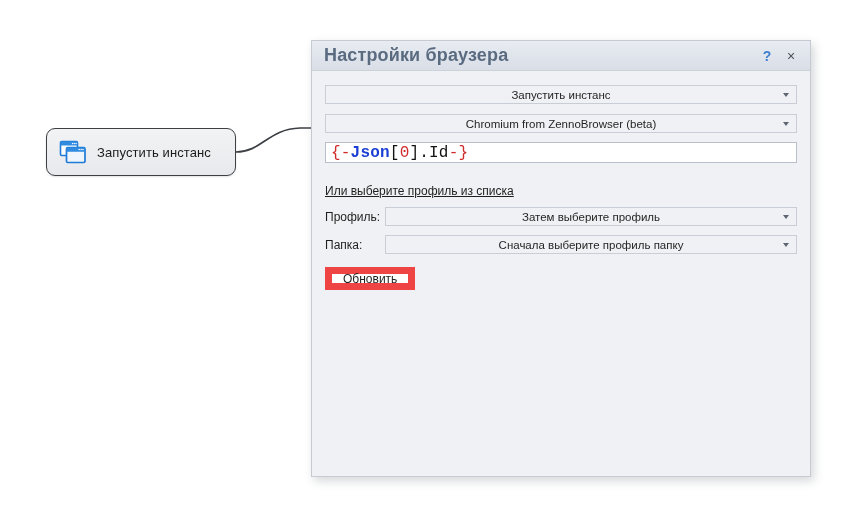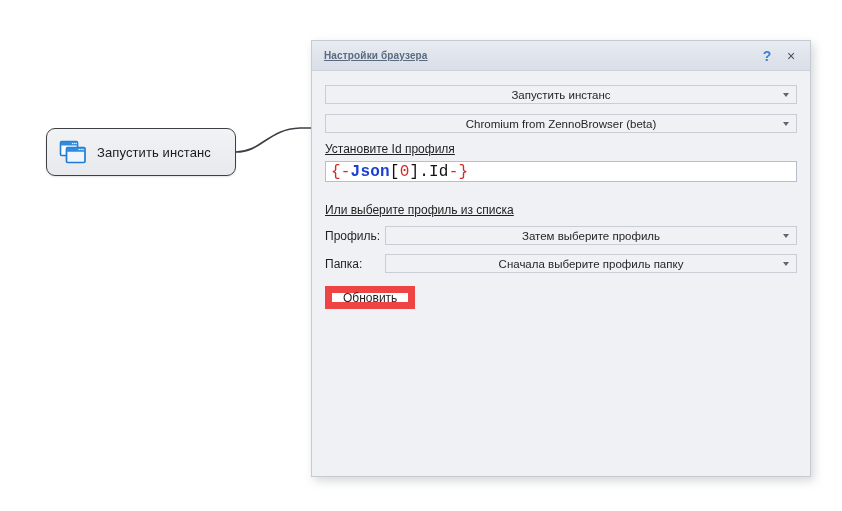--- a/index.html
+++ b/index.html
@@ -76,26 +76,25 @@
     height: 29px;
     flex: 0 0 29px;
     background: linear-gradient(180deg, #e8ecf2 0%, #dfe4ec 55%, #d9dee7 100%);
     border-bottom: 1px solid #ccd2da;
     display: flex;
     align-items: center;
     padding: 0 9px 0 12px;
     position: relative;
   }
   #title-text {
-    font-size: 10px;
+    font-size: 18px;
     font-weight: bold;
     color: #5a6b80;
     letter-spacing: 0.15px;
     flex: 1 1 auto;
-    text-decoration: underline;
   }
   .title-btn {
     width: 20px;
     height: 20px;
     display: flex;
     align-items: center;
     justify-content: center;
     font-size: 14px;
     line-height: 1;
     cursor: default;
@@ -242,21 +241,20 @@
     <div class="combo full" id="combo-action">
       <span>Запустить инстанс</span>
       <span class="arrow"></span>
     </div>
 
     <div class="combo full" id="combo-browser">
       <span>Chromium from ZennoBrowser (beta)</span>
       <span class="arrow"></span>
     </div>
 
-    <span class="link-label" id="link-set-id">Установите Id профиля</span>
 
     <div id="id-input">
       <span><span class="tok-brace">{-</span><span class="tok-fn">Json</span><span class="tok-plain">[</span><span class="tok-num">0</span><span class="tok-plain">].Id</span><span class="tok-brace">-}</span></span>
     </div>
 
     <span class="link-label" id="link-choose-profile">Или выберите профиль из списка</span>
 
     <div class="row" id="row-profile">
       <span class="row-label">Профиль:</span>
       <div class="combo">

